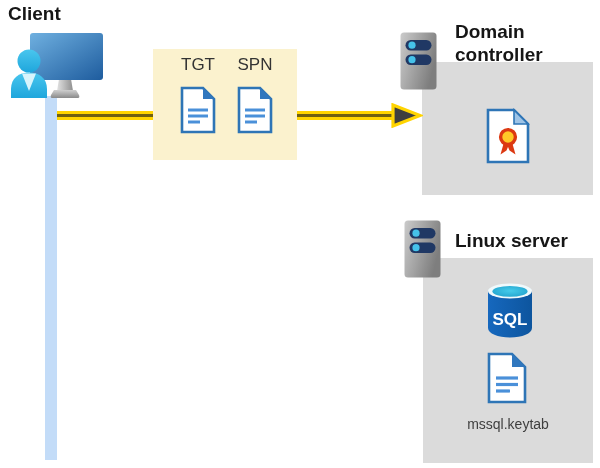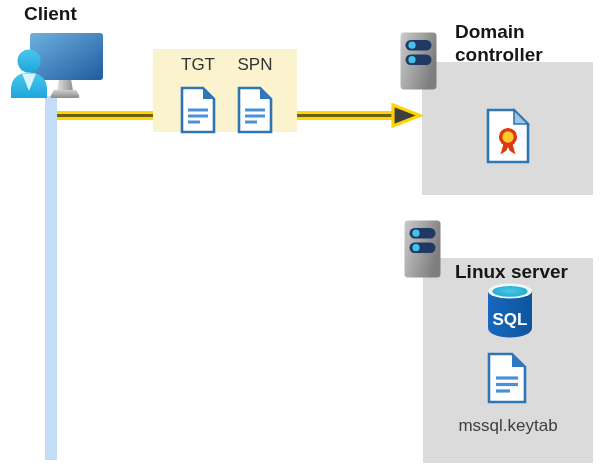--- a/index.html
+++ b/index.html
@@ -15,36 +15,36 @@
   }
   html,body{margin:0;padding:0;background:#fff;}
   .canvas{
     position:relative;width:600px;height:468px;background:#ffffff;
     font-family:"Liberation Sans",sans-serif;overflow:hidden;
   }
   .abs{position:absolute;}
   .heading{
     font-weight:bold;font-size:19px;line-height:23px;color:var(--heading-color);
   }
-  .client-label{left:24px;top:2px;width:110px;z-index:6;}
+  .client-label{left:8px;top:2px;width:110px;z-index:6;}
   .dc-label{left:455px;top:20px;width:125px;z-index:6;}
-  .linux-label{left:455px;top:229px;width:135px;z-index:6;margin-top:31px;}
+  .linux-label{left:455px;top:229px;width:135px;z-index:6;}
   .vertical-line{
     left:45px;top:96px;width:12px;height:364px;background:#C3DCF8;z-index:1;
   }
   .arrow-line{
     left:57px;top:111px;width:343px;height:9px;z-index:2;
     background:linear-gradient(to bottom,
       var(--arrow-yellow) 0 3px,
       var(--arrow-core) 3px 6px,
       var(--arrow-yellow) 6px 9px);
   }
   .arrow-head{left:391px;top:103px;z-index:4;}
   .ticket-box{
-    left:153px;top:49px;width:144px;height:83px;
+    left:153px;top:49px;width:144px;height:111px;
     background:var(--highlight-box);z-index:3;
   }
   .ticket-label{
     position:absolute;top:6px;width:56px;text-align:center;
     font-size:17px;color:var(--ticket-label-color);
   }
   .ticket-label.tgt{left:17px;}
   .ticket-label.spn{left:74px;text-align:center;}
   .ticket-doc{position:absolute;top:37px;}
   .ticket-doc.first{left:27px;}
@@ -56,21 +56,21 @@
   .linux-panel{left:423px;top:258px;width:170px;height:205px;}
   .client-icon{left:8px;top:28px;z-index:3;}
   .server-icon{z-index:5;}
   .dc-server-icon{left:400px;top:32px;}
   .linux-server-icon{left:404px;top:220px;}
   .cert-icon{left:486px;top:108px;z-index:2;}
   .sql-icon{left:486px;top:282px;z-index:2;}
   .keytab-icon{left:487px;top:352px;z-index:2;}
   .keytab-label{
     left:423px;top:416px;width:170px;text-align:center;
-    font-size:17px;color:var(--keytab-color);z-index:2;
+    font-size:14px;color:var(--keytab-color);z-index:2;
   }
 </style>
 </head>
 <body>
 
 <div class="canvas">
 
   <div class="abs heading client-label">Client</div>
 
   <div class="abs vertical-line"></div>

